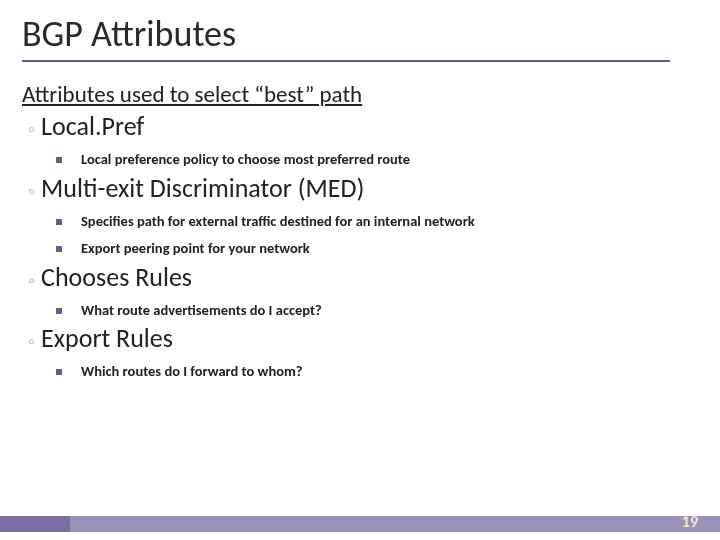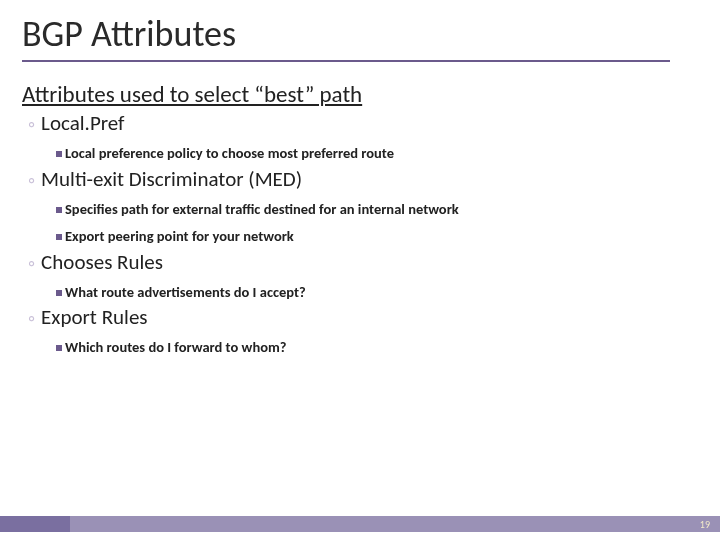--- a/index.html
+++ b/index.html
@@ -5,28 +5,28 @@
   * { margin: 0; padding: 0; box-sizing: border-box; }
   html, body { width: 720px; height: 540px; font-family: Calibri, "Segoe UI", sans-serif; background: #fff; color: #000; overflow: hidden; }
   .slide { position: relative; width: 720px; height: 540px; }
   .title { font-size: 36px; font-weight: 400; color: #2a2a2a; padding: 12px 0 4px 22px; letter-spacing: 0px; }
   .title-underline { height: 2px; background: #6b5a8c; margin: 0 22px 18px 22px; width: 648px; }
   .content { padding: 0 22px; }
   .subtitle { font-size: 23px; font-weight: 400; color: #222; margin-bottom: 2px; text-decoration: underline; }
   .sec { margin-top: 2px; margin-bottom: 2px; }
   .sec-head { display: flex; align-items: baseline; gap: 6px; }
   .sec-head .ring { font-size: 20px; color: #c9c0d8; margin-left: 6px; line-height: 1; position: relative; top: 1px; }
-  .sec-head .sec-title { font-size: 21px; font-weight: 400; color: #222; }
+  .sec-head .sec-title { font-size: 26px; font-weight: 400; color: #222; }
   .bullets { margin: 1px 0 2px 34px; }
-  .b { display: flex; align-items: flex-start; gap: 3px; margin: 8px 0 0 0; }
+  .b { display: flex; align-items: flex-start; gap: 19px; margin: 8px 0 0 0; }
   .b .sq { width: 6px; height: 6px; background: #6b5a8c; margin-top: 7px; flex-shrink: 0; }
   .b .txt { font-size: 14.5px; font-weight: 600; color: #222; line-height: 1.35; }
   .footer-bar { position: absolute; left: 0; right: 0; bottom: 8px; height: 16px; background: #9a91b6; }
   .footer-bar .accent { position: absolute; left: 0; top: 0; bottom: 0; width: 70px; background: #7a6fa0; }
-  .pagenum { position: absolute; right: 10px; bottom: 9px; font-size: 10px; color: #f2e9c9; font-weight: 400; }
+  .pagenum { position: absolute; right: 22px; bottom: 9px; font-size: 16px; color: #f2e9c9; font-weight: 700; }
 </style>
 </head>
 <body>
 
 <div class="slide">
   <div class="title">BGP Attributes</div>
   <div class="title-underline"></div>
 
   <div class="content">
     <div class="subtitle">Attributes used to select “best” path</div>

